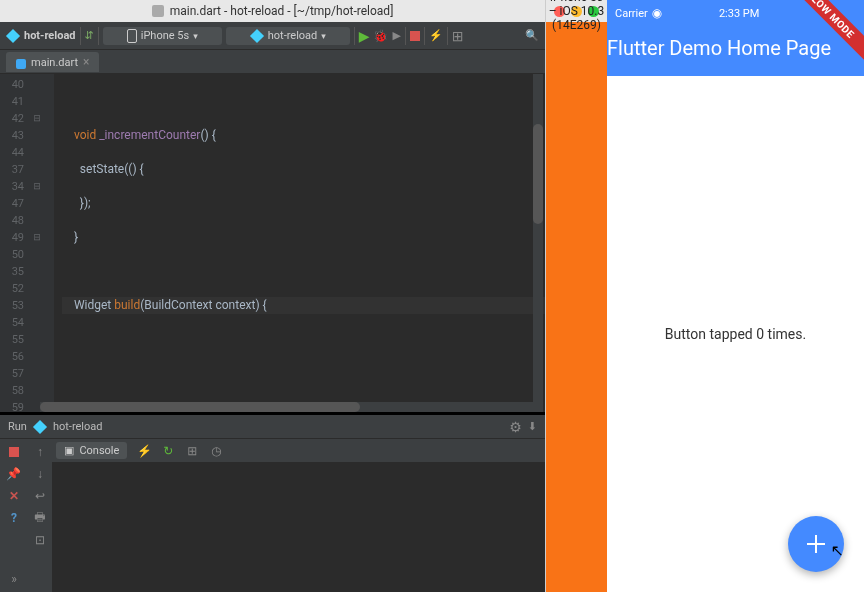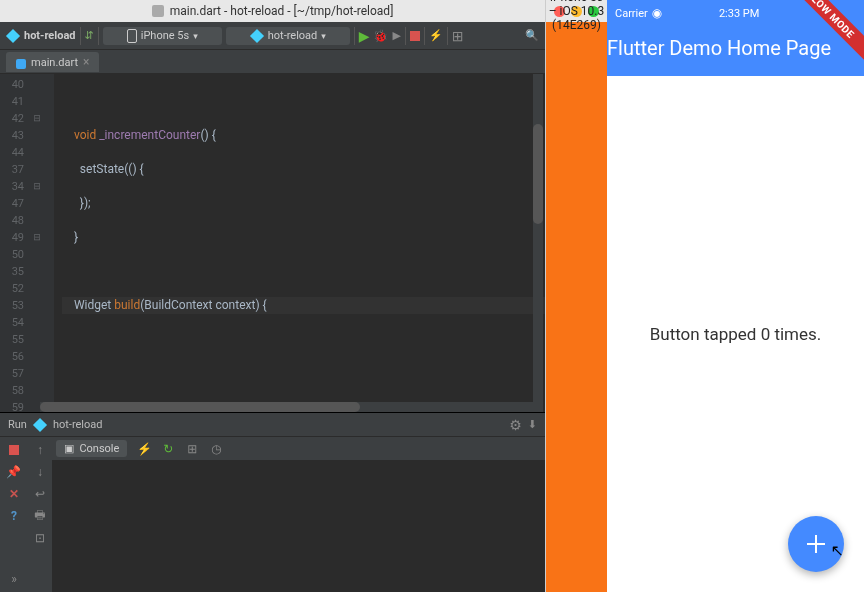--- a/index.html
+++ b/index.html
@@ -32,21 +32,21 @@
 .kw{color:#cc7832}
 .type{color:#a9b7c6}
 .ident{color:#9e7bb0}
 .num{color:#6897bb}
 .ann{color:#bbb529}
 .hl-line{background:#323232}
 .editor-scroll{position:absolute;right:2px;top:0;width:10px;height:100%;background:#3c3f41}
 .editor-scroll::before{content:"";position:absolute;top:50px;left:0;width:10px;height:100px;background:#565656;border-radius:5px}
 .hscroll{position:absolute;bottom:0;left:40px;right:12px;height:10px;background:#3c3f41}
 .hscroll::before{content:"";position:absolute;left:0;width:320px;height:10px;background:#565656;border-radius:5px}
-.runpanel{height:180px;background:#3c3f41;display:flex;flex-direction:column;border-top:1px solid #000000}
+.runpanel{height:180px;background:#3c3f41;display:flex;flex-direction:column;border-top:3px solid #000000}
 .run-header{height:24px;display:flex;align-items:center;padding:0 8px;font-size:11px;color:#bbb;border-bottom:1px solid #2b2b2b;gap:6px;justify-content:space-between}
 .run-header .left{display:flex;align-items:center;gap:6px}
 .run-body{flex:1;display:flex}
 .run-toolbar{width:28px;display:flex;flex-direction:column;align-items:center;gap:8px;padding-top:6px;background:#3c3f41}
 .rt-icon{width:14px;height:14px;display:flex;align-items:center;justify-content:center;font-size:12px;color:#888;cursor:pointer}
 .pin{color:#d97a9e}
 .red-x{color:#c75450;font-weight:bold}
 .help{color:#5394c9;font-weight:bold}
 .console-area{flex:1;display:flex;flex-direction:column}
 .console-tabs{height:24px;background:#3c3f41;border-bottom:1px solid #2b2b2b;display:flex;align-items:center;padding:0 4px;gap:10px;font-size:11px}
@@ -59,21 +59,21 @@
 .dot{width:11px;height:11px;border-radius:50%}
 .dot.r{background:#ff5f57}.dot.y{background:#febc2e}.dot.g{background:#28c840}
 .sim-title{position:absolute;left:0;right:0;text-align:center;font-size:12px;color:#222}
 .screen{flex:1;background:#fff;position:relative;overflow:hidden}
 .statusbar{height:20px;background:#448aff;color:#fff;display:flex;align-items:flex-end;justify-content:space-between;padding:0 8px;font-size:11px}
 .status-left{display:flex;align-items:center;gap:4px}
 .wifi{font-size:12px}
 .appbar{height:56px;background:#448aff;color:#fff;display:flex;align-items:center;justify-content:flex-start;font-size:20px;font-weight:400}
 .slow-banner{position:absolute;top:6px;right:-28px;background:#d32f2f;color:#fff;font-size:10px;font-weight:bold;padding:3px 30px;transform:rotate(45deg);letter-spacing:0.5px}
 .body-center{position:absolute;top:76px;left:0;right:0;bottom:0;display:flex;align-items:center;justify-content:center}
-.body-text{font-size:17px;color:#333}
+.body-text{font-size:14px;color:#333}
 .fab{position:absolute;bottom:20px;right:20px;width:56px;height:56px;border-radius:50%;background:#448aff;box-shadow:0 3px 8px rgba(0,0,0,0.3);display:flex;align-items:center;justify-content:center;cursor:pointer}
 .fab::before{content:"";position:absolute;width:18px;height:2px;background:#fff}
 .fab::after{content:"";position:absolute;width:2px;height:18px;background:#fff}
 .cursor{position:absolute;bottom:32px;right:20px;font-size:16px;color:#000;z-index:10;pointer-events:none}
 .icon-btn{cursor:pointer;display:flex;align-items:center}
 .blue-dart{width:10px;height:10px;background:#3fa9f5;border-radius:2px}
 </style>
 </head>
 <body>
 

